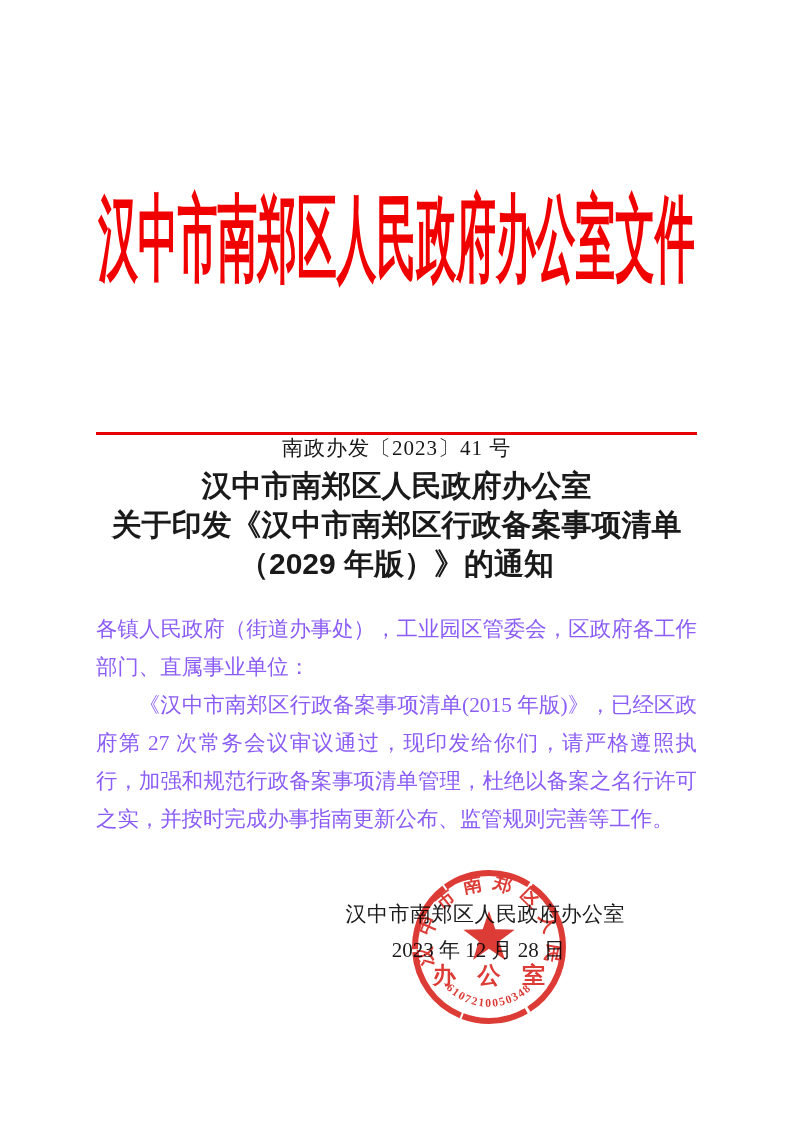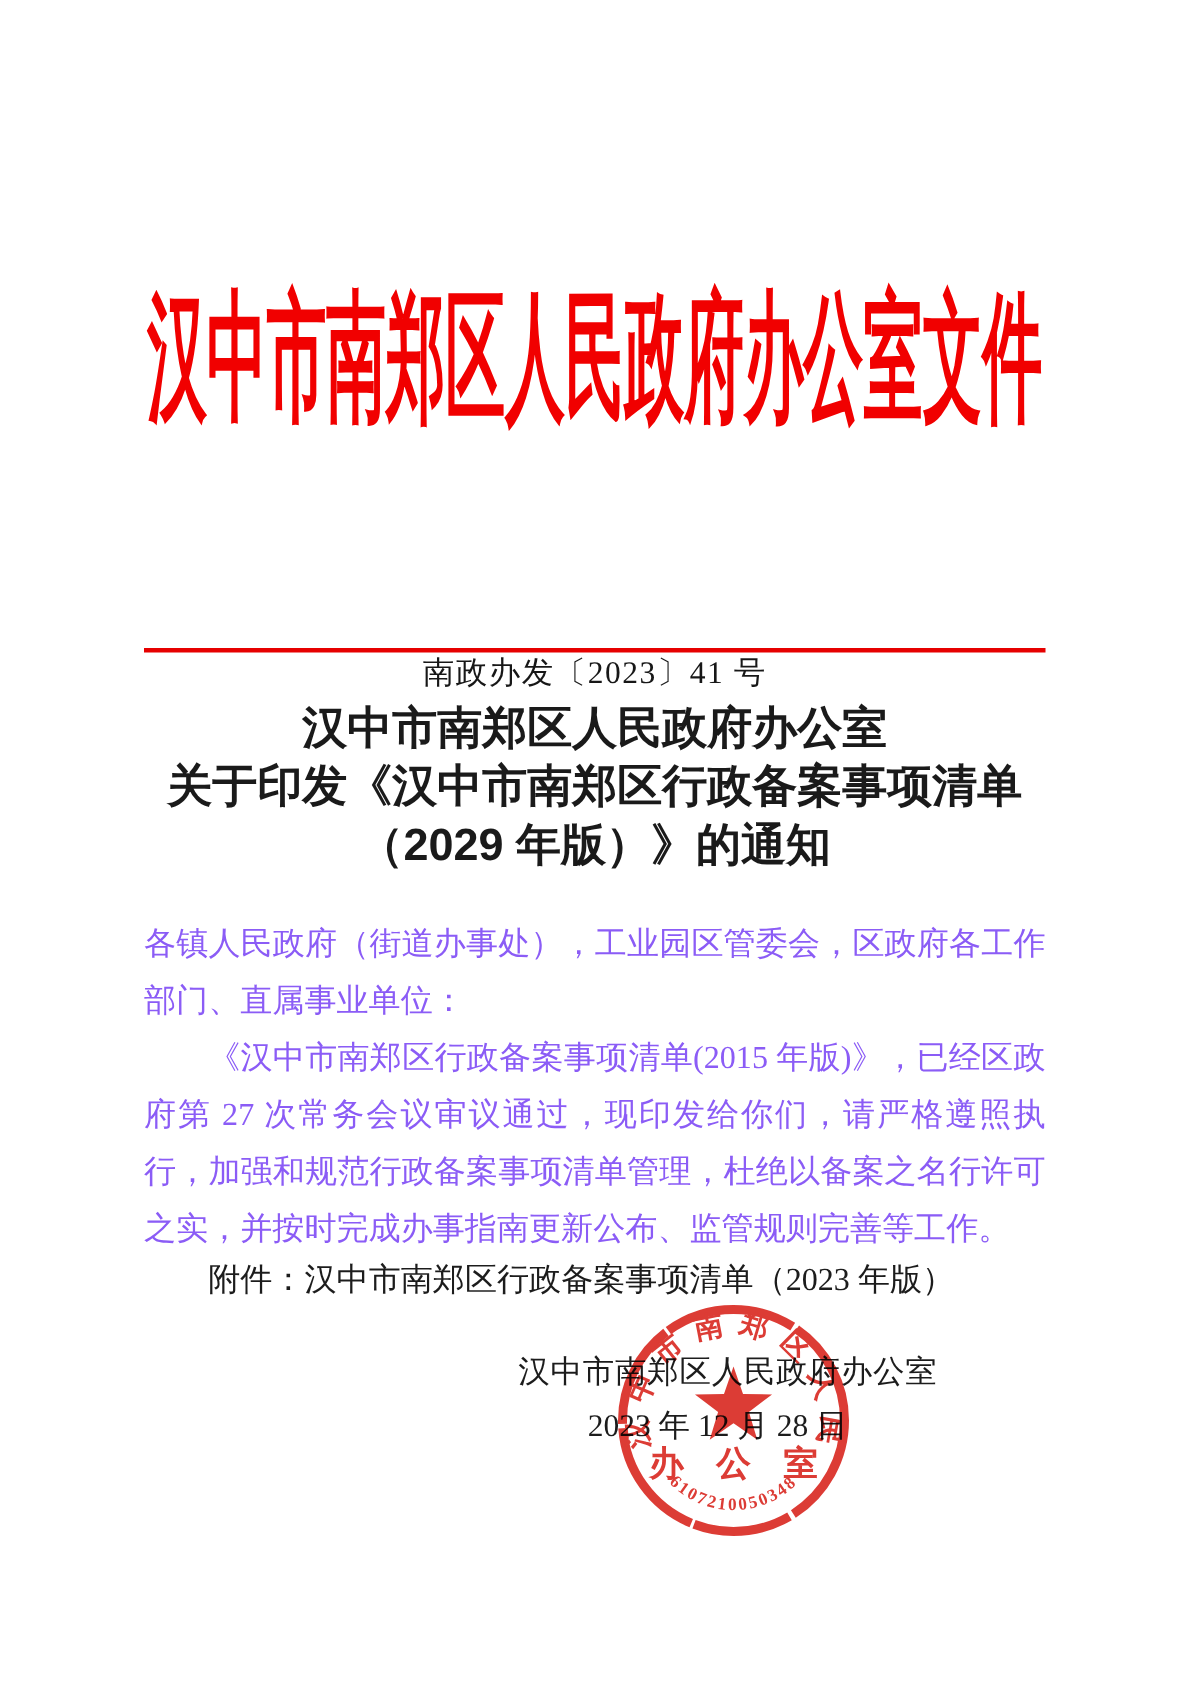--- a/index.html
+++ b/index.html
@@ -163,21 +163,20 @@
     <div>汉中市南郑区人民政府办公室</div>
     <div>关于印发《汉中市南郑区行政备案事项清单</div>
     <div>（2029 年版）》的通知</div>
   </div>
 
   <div class="doc-body">
     <p>各镇人民政府（街道办事处），工业园区管委会，区政府各工作部门、直属事业单位：</p>
     <p class="indent">《汉中市南郑区行政备案事项清单(2015 年版)》，已经区政府第 27 次常务会议审议通过，现印发给你们，请严格遵照执行，加强和规范行政备案事项清单管理，杜绝以备案之名行许可之实，并按时完成办事指南更新公布、监管规则完善等工作。</p>
   </div>
 
-  <div class="attachment">附件：汉中市南郑区行政备案事项清单（2023 年版）</div>
 
   <div class="sig-org">汉中市南郑区人民政府办公室</div>
 
   <div class="sig-date">2023 年 12 月 28 日</div>
 
   <svg class="seal" viewBox="0 0 170 170" aria-hidden="true">
     <defs>
       <path id="sealTopArc" d="M 30.5 104.8 A 58 58 0 1 1 139.5 104.8" fill="none"></path>
       <path id="sealBotArc" d="M 38 122 A 60 60 0 0 0 132 122" fill="none"></path>
     </defs>

